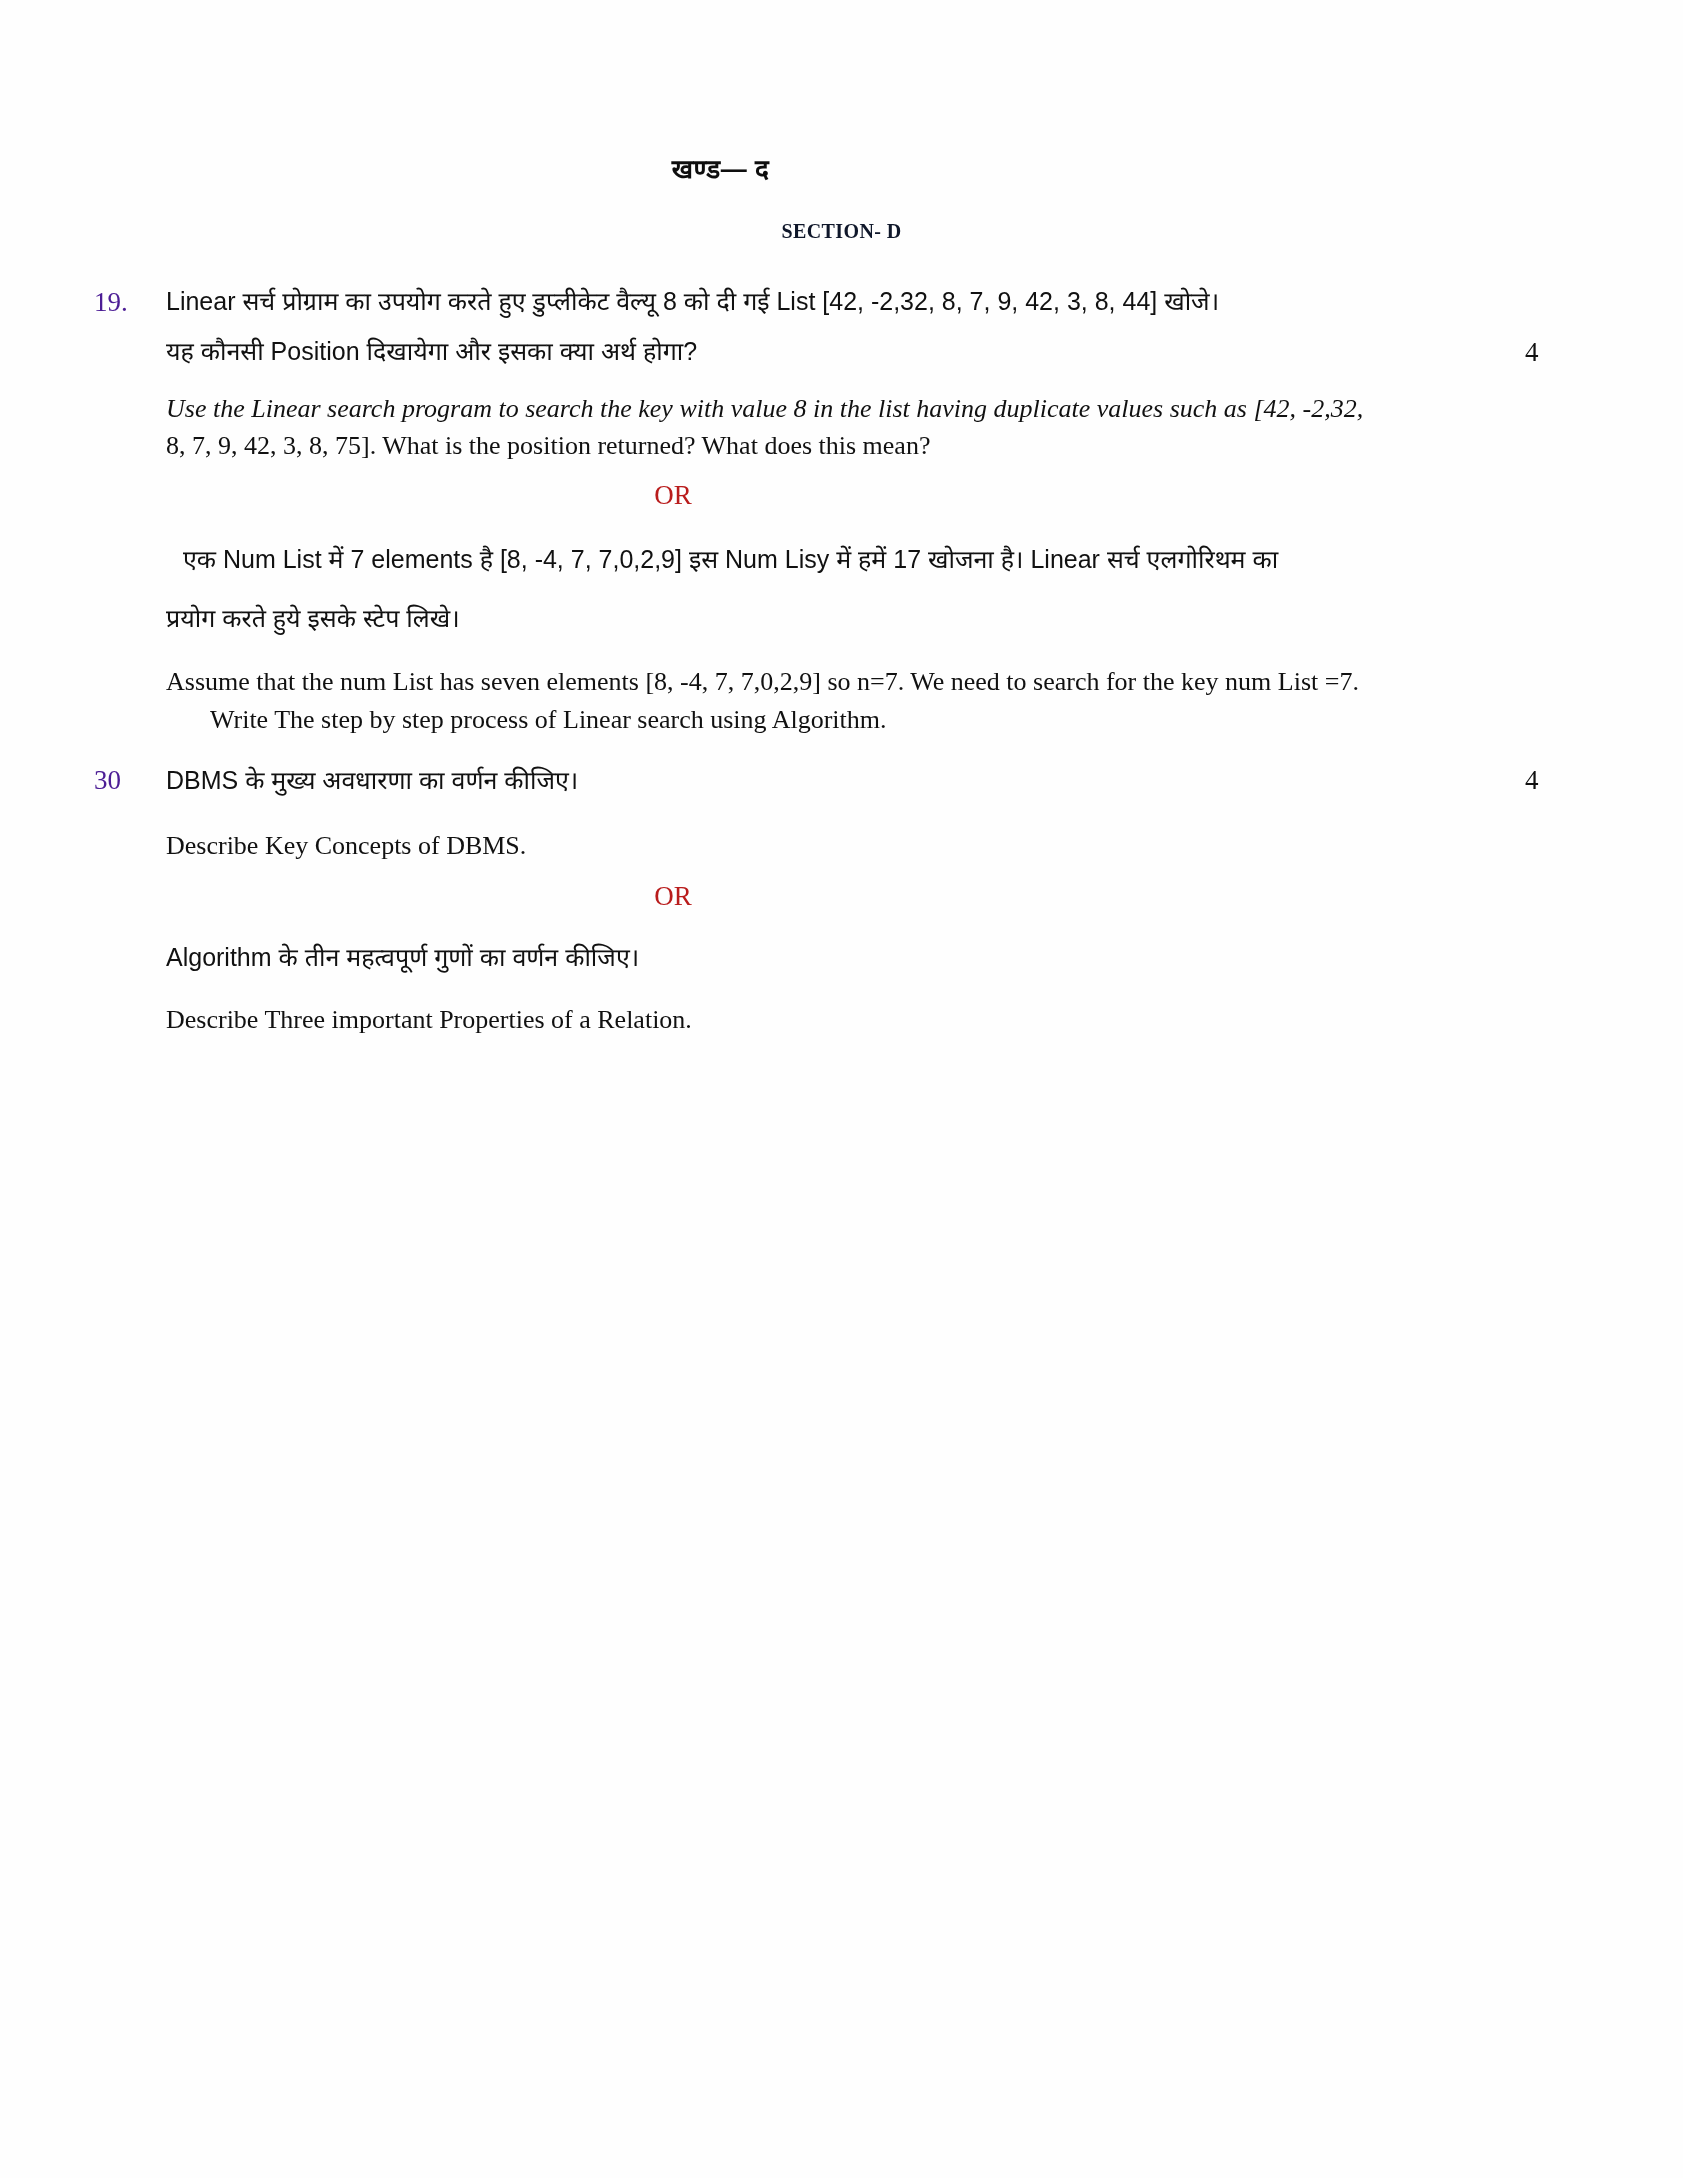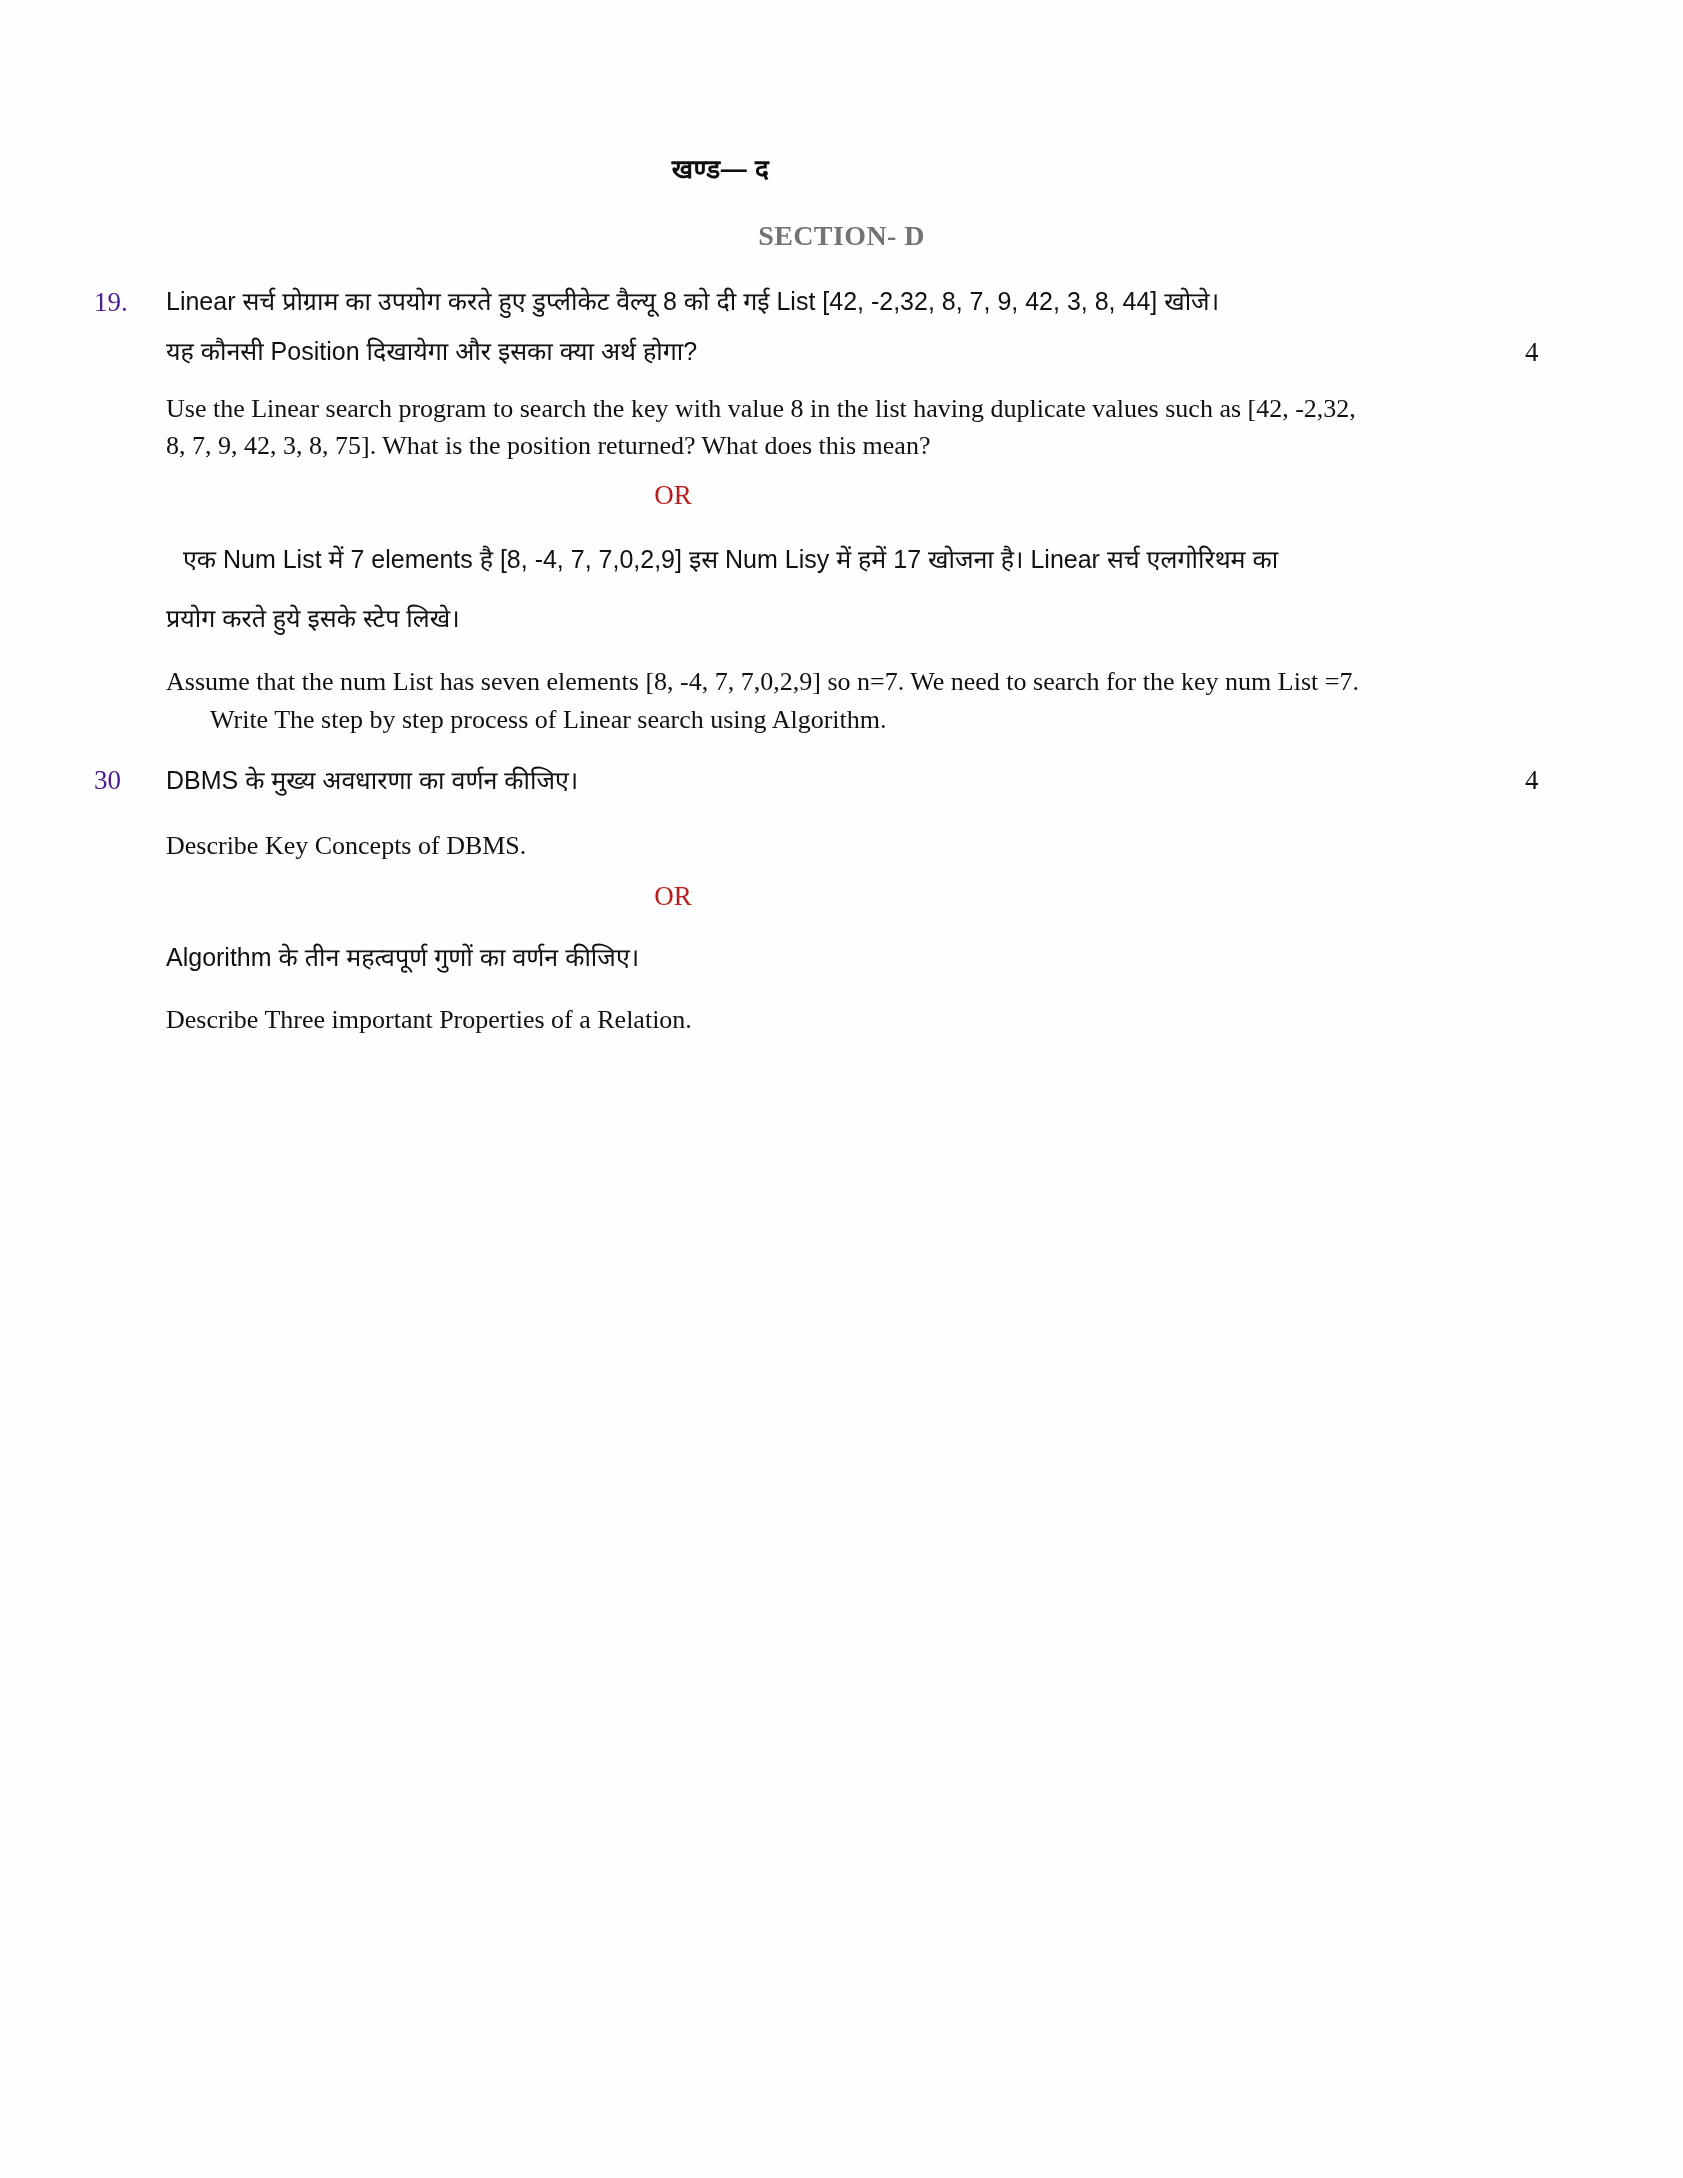--- a/index.html
+++ b/index.html
@@ -35,24 +35,24 @@
     letter-spacing: 0.5px;
     color: #0e0e0e;
   }
   .heading-english {
     position: absolute;
     top: 220px;
     left: 0;
     width: 1683px;
     text-align: center;
     font-family: "Liberation Serif", "DejaVu Serif", serif;
-    font-size: 28px;
+    font-size: 20px;
     font-weight: bold;
     letter-spacing: 0.4px;
-    color: #737373;
+    color: #0f172a;
   }
   
   .qnum {
     position: absolute;
     font-family: "Liberation Serif", "DejaVu Serif", serif;
     font-size: 27px;
     color: #4c1d95;
     text-align: left;
   }
   .marks {
@@ -98,21 +98,21 @@
   <div class="heading-english">SECTION- D</div>
 
   <div class="qnum" style="top:287px; left:94px;">19.</div>
 
   <div class="line-hi" style="top:285px; left:166px;">Linear सर्च प्रोग्राम का उपयोग करते हुए डुप्लीकेट वैल्यू 8 को दी गई List [42, -2,32, 8, 7, 9, 42, 3, 8, 44] खोजे।</div>
 
   <div class="line-hi" style="top:335px; left:166px;">यह कौनसी Position दिखायेगा और इसका क्या अर्थ होगा?</div>
 
   <div class="marks" style="top:337px; left:1525px;">4</div>
 
-  <div class="line-en" style="top:392px; left:166px;">Use the Linear search program to search the key with value 8 in the list having duplicate values such as [42, -2,32,</div>
+  <div class="line-en" style="top:392px; left:166px;font-style:italic;">Use the Linear search program to search the key with value 8 in the list having duplicate values such as [42, -2,32,</div>
 
   <div class="line-en" style="top:429px; left:166px;">8, 7, 9, 42, 3, 8, 75]. What is the position returned? What does this mean?</div>
 
   <div class="or-sep offset-left" style="top:480px;">OR</div>
 
   <div class="line-hi" style="top:543px; left:183px;">एक Num List में 7 elements है [8, -4, 7, 7,0,2,9] इस Num Lisy में हमें 17 खोजना है। Linear सर्च एलगोरिथम का</div>
 
   <div class="line-hi" style="top:602px; left:166px;">प्रयोग करते हुये इसके स्टेप लिखे।</div>
 
   <div class="line-en" style="top:665px; left:166px;">Assume that the num List has seven elements [8, -4, 7, 7,0,2,9] so n=7. We need to search for the key num List =7.</div>

